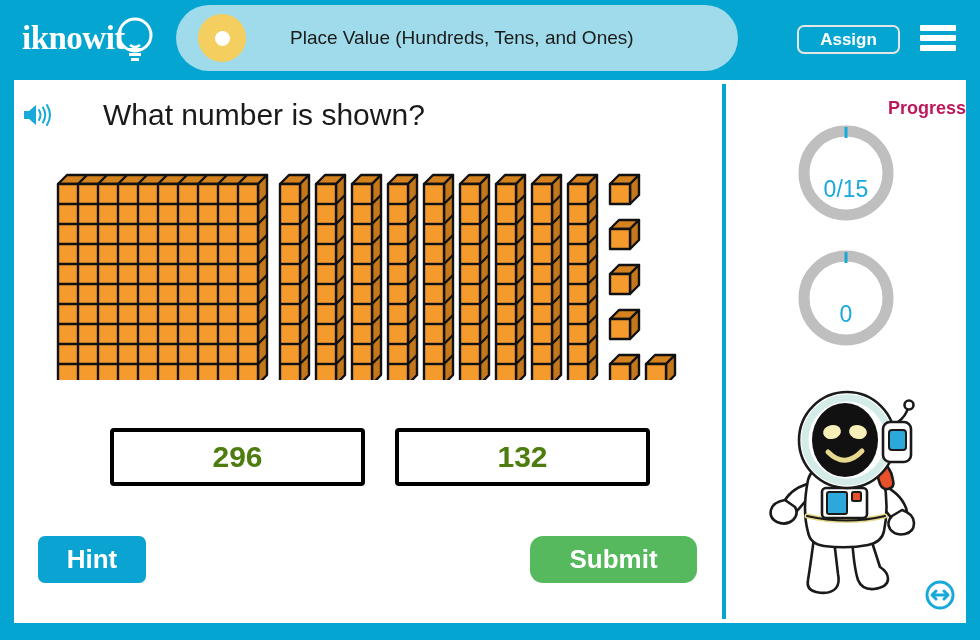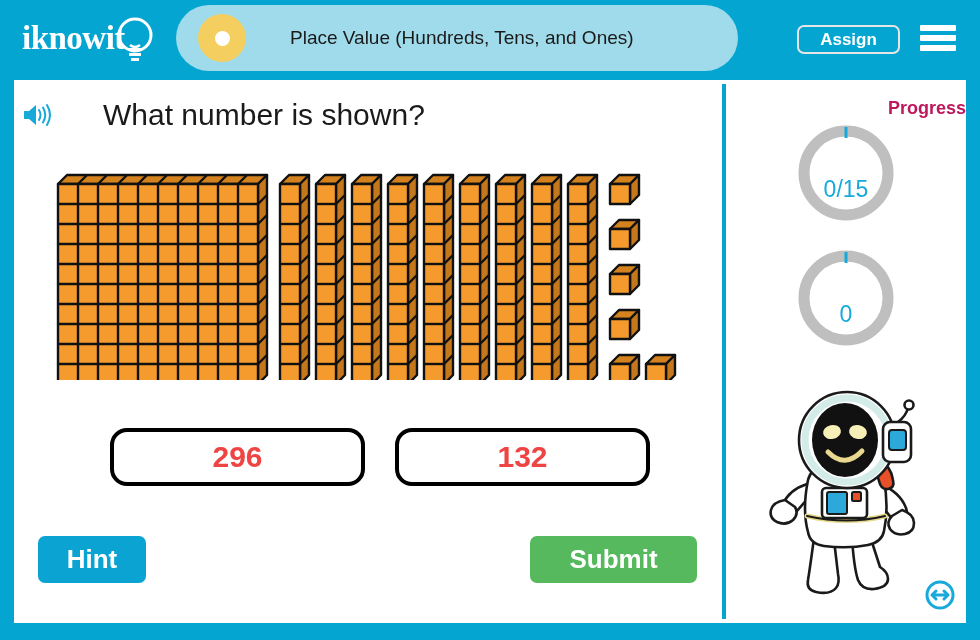--- a/index.html
+++ b/index.html
@@ -150,28 +150,28 @@
   #answers {
     position: absolute;
     left: 96px; top: 348px;
     width: 540px; height: 58px;
     display: flex;
     gap: 30px;
   }
   .answer-choice {
     width: 255px; height: 58px;
     border: 4px solid #000000;
-    border-radius: 17px;
+    border-radius: 4px;
     background: #ffffff;
     display: flex;
     align-items: center;
     justify-content: center;
     font-size: 30px;
     font-weight: bold;
-    color: #ef4444;
+    color: #4d7c0f;
     cursor: pointer;
   }
 
   
   #hint-button {
     position: absolute;
     left: 24px; top: 456px;
     width: 108px; height: 47px;
     background: #0aa3d2;
     border-radius: 7px;
@@ -181,21 +181,21 @@
     display: flex;
     align-items: center;
     justify-content: center;
     cursor: pointer;
   }
   #submit-button {
     position: absolute;
     left: 516px; top: 456px;
     width: 167px; height: 47px;
     background: #57b95e;
-    border-radius: 7px;
+    border-radius: 13px;
     color: #ffffff;
     font-size: 26px;
     font-weight: bold;
     display: flex;
     align-items: center;
     justify-content: center;
     cursor: pointer;
   }
 
   

